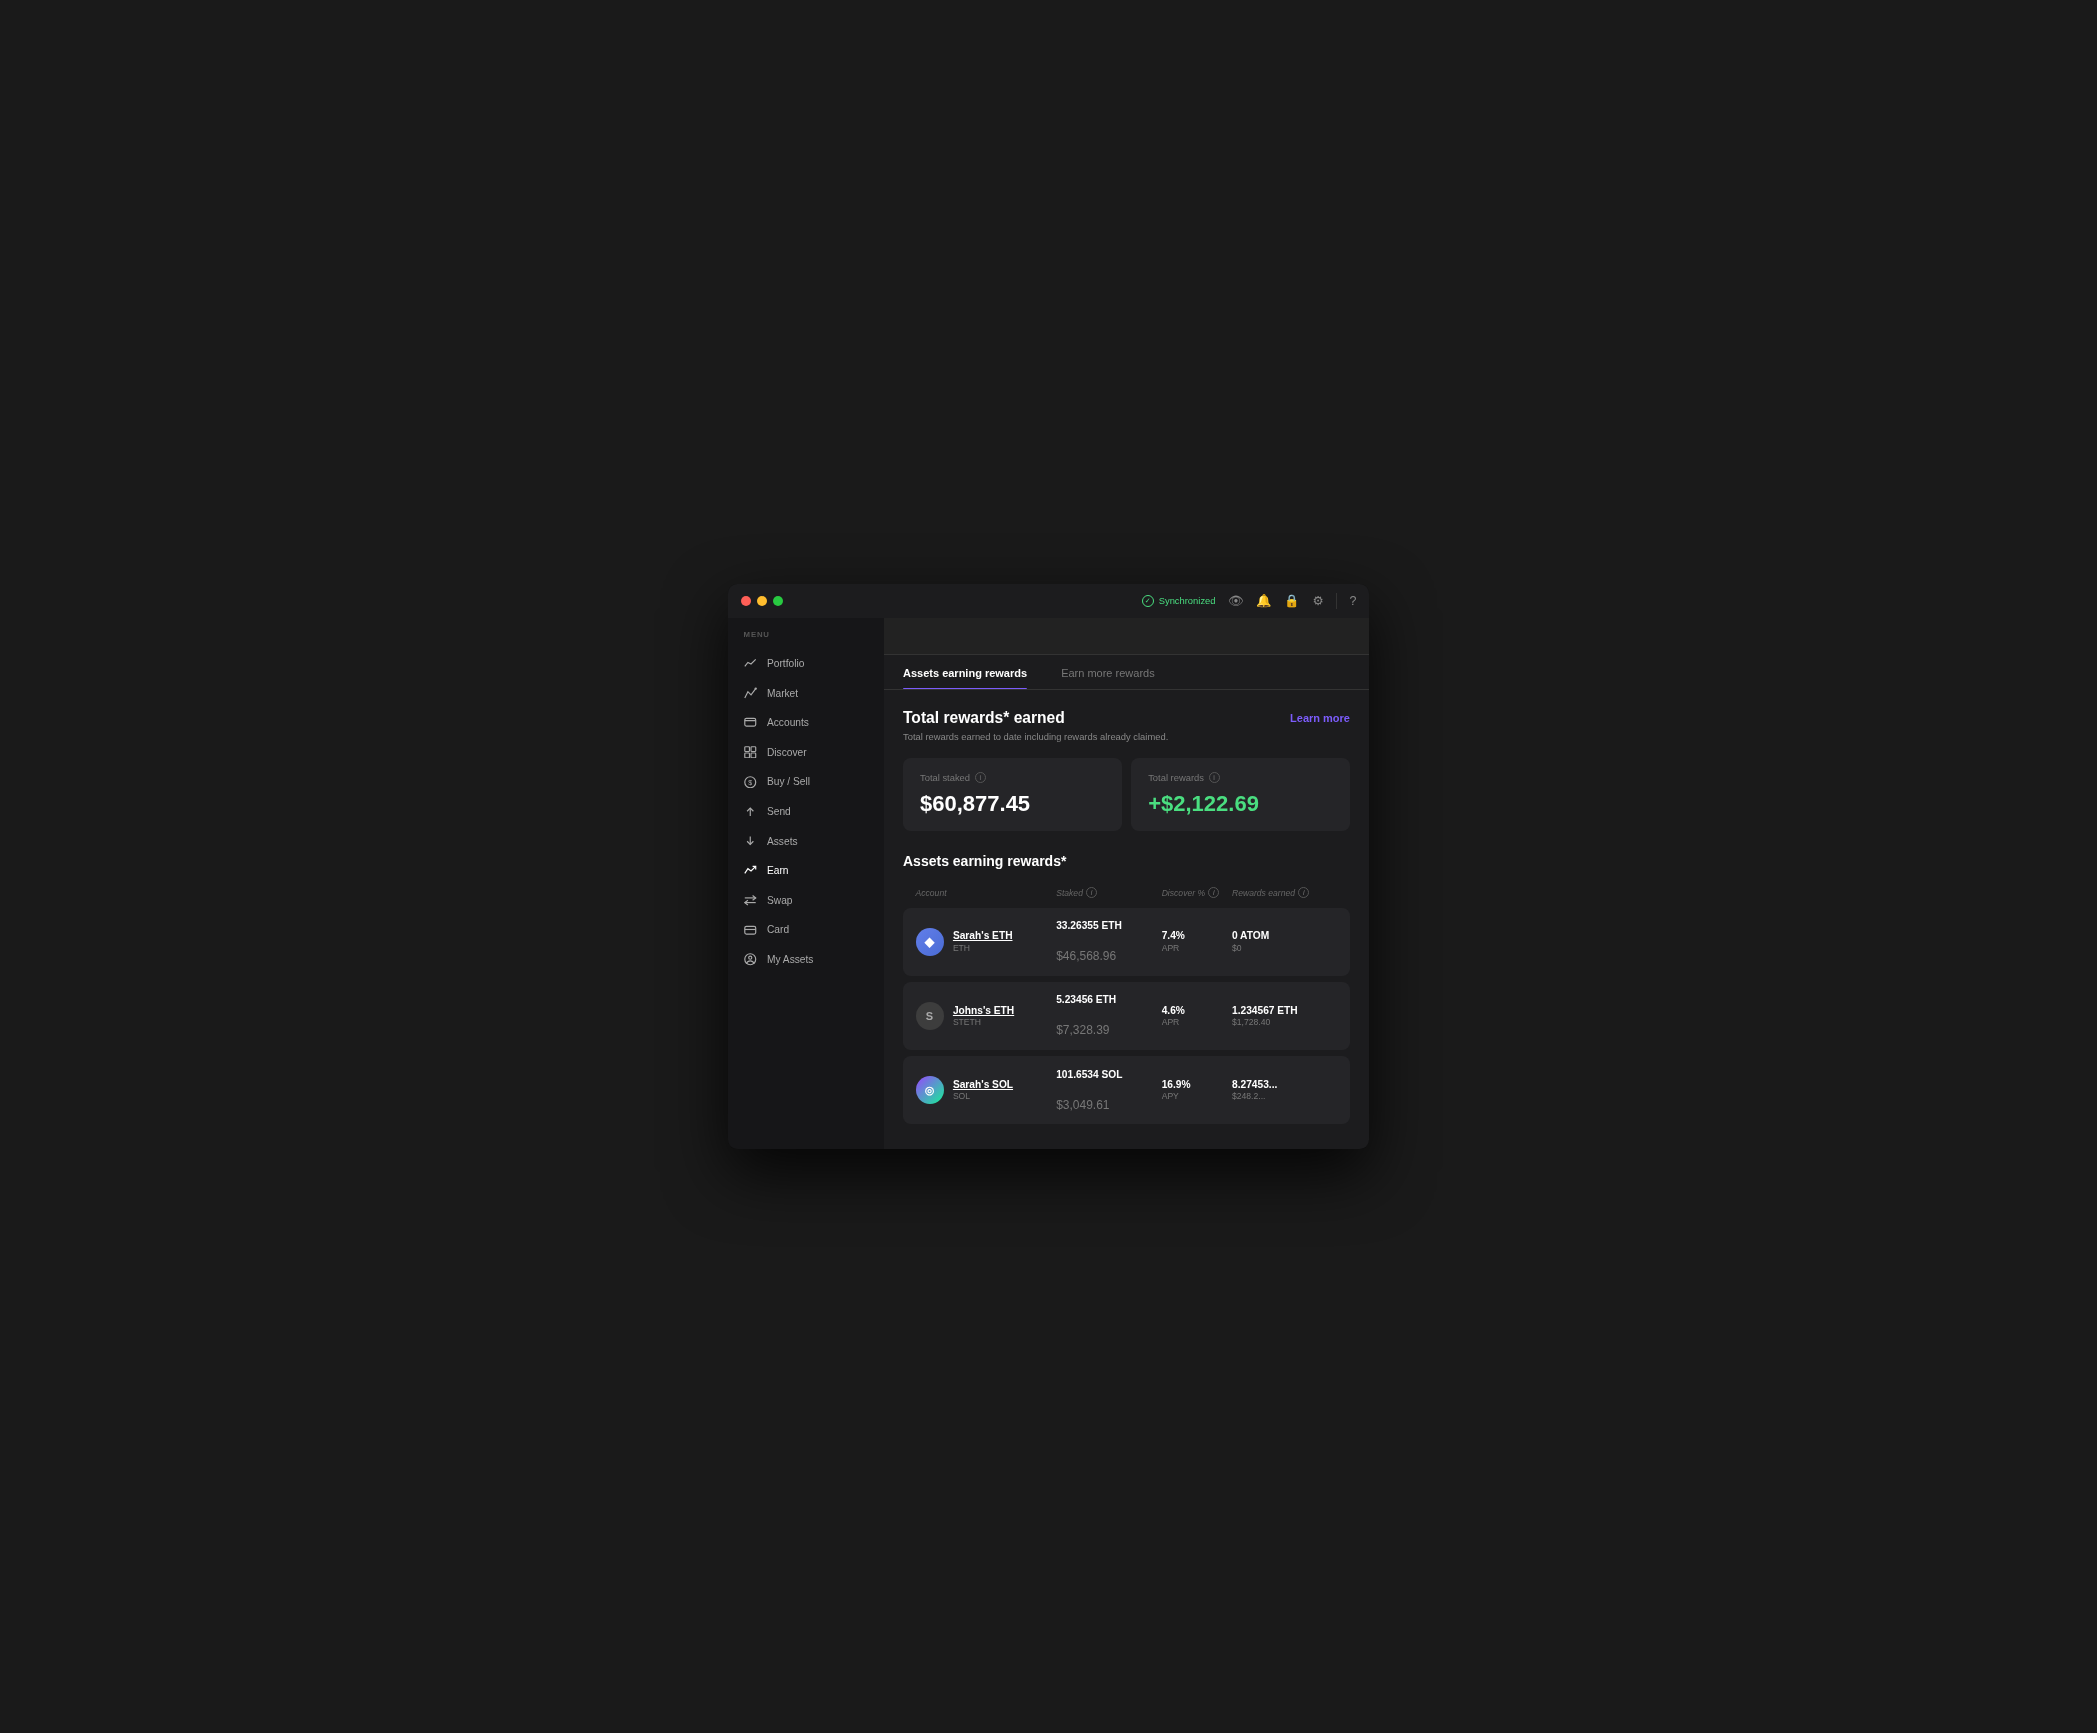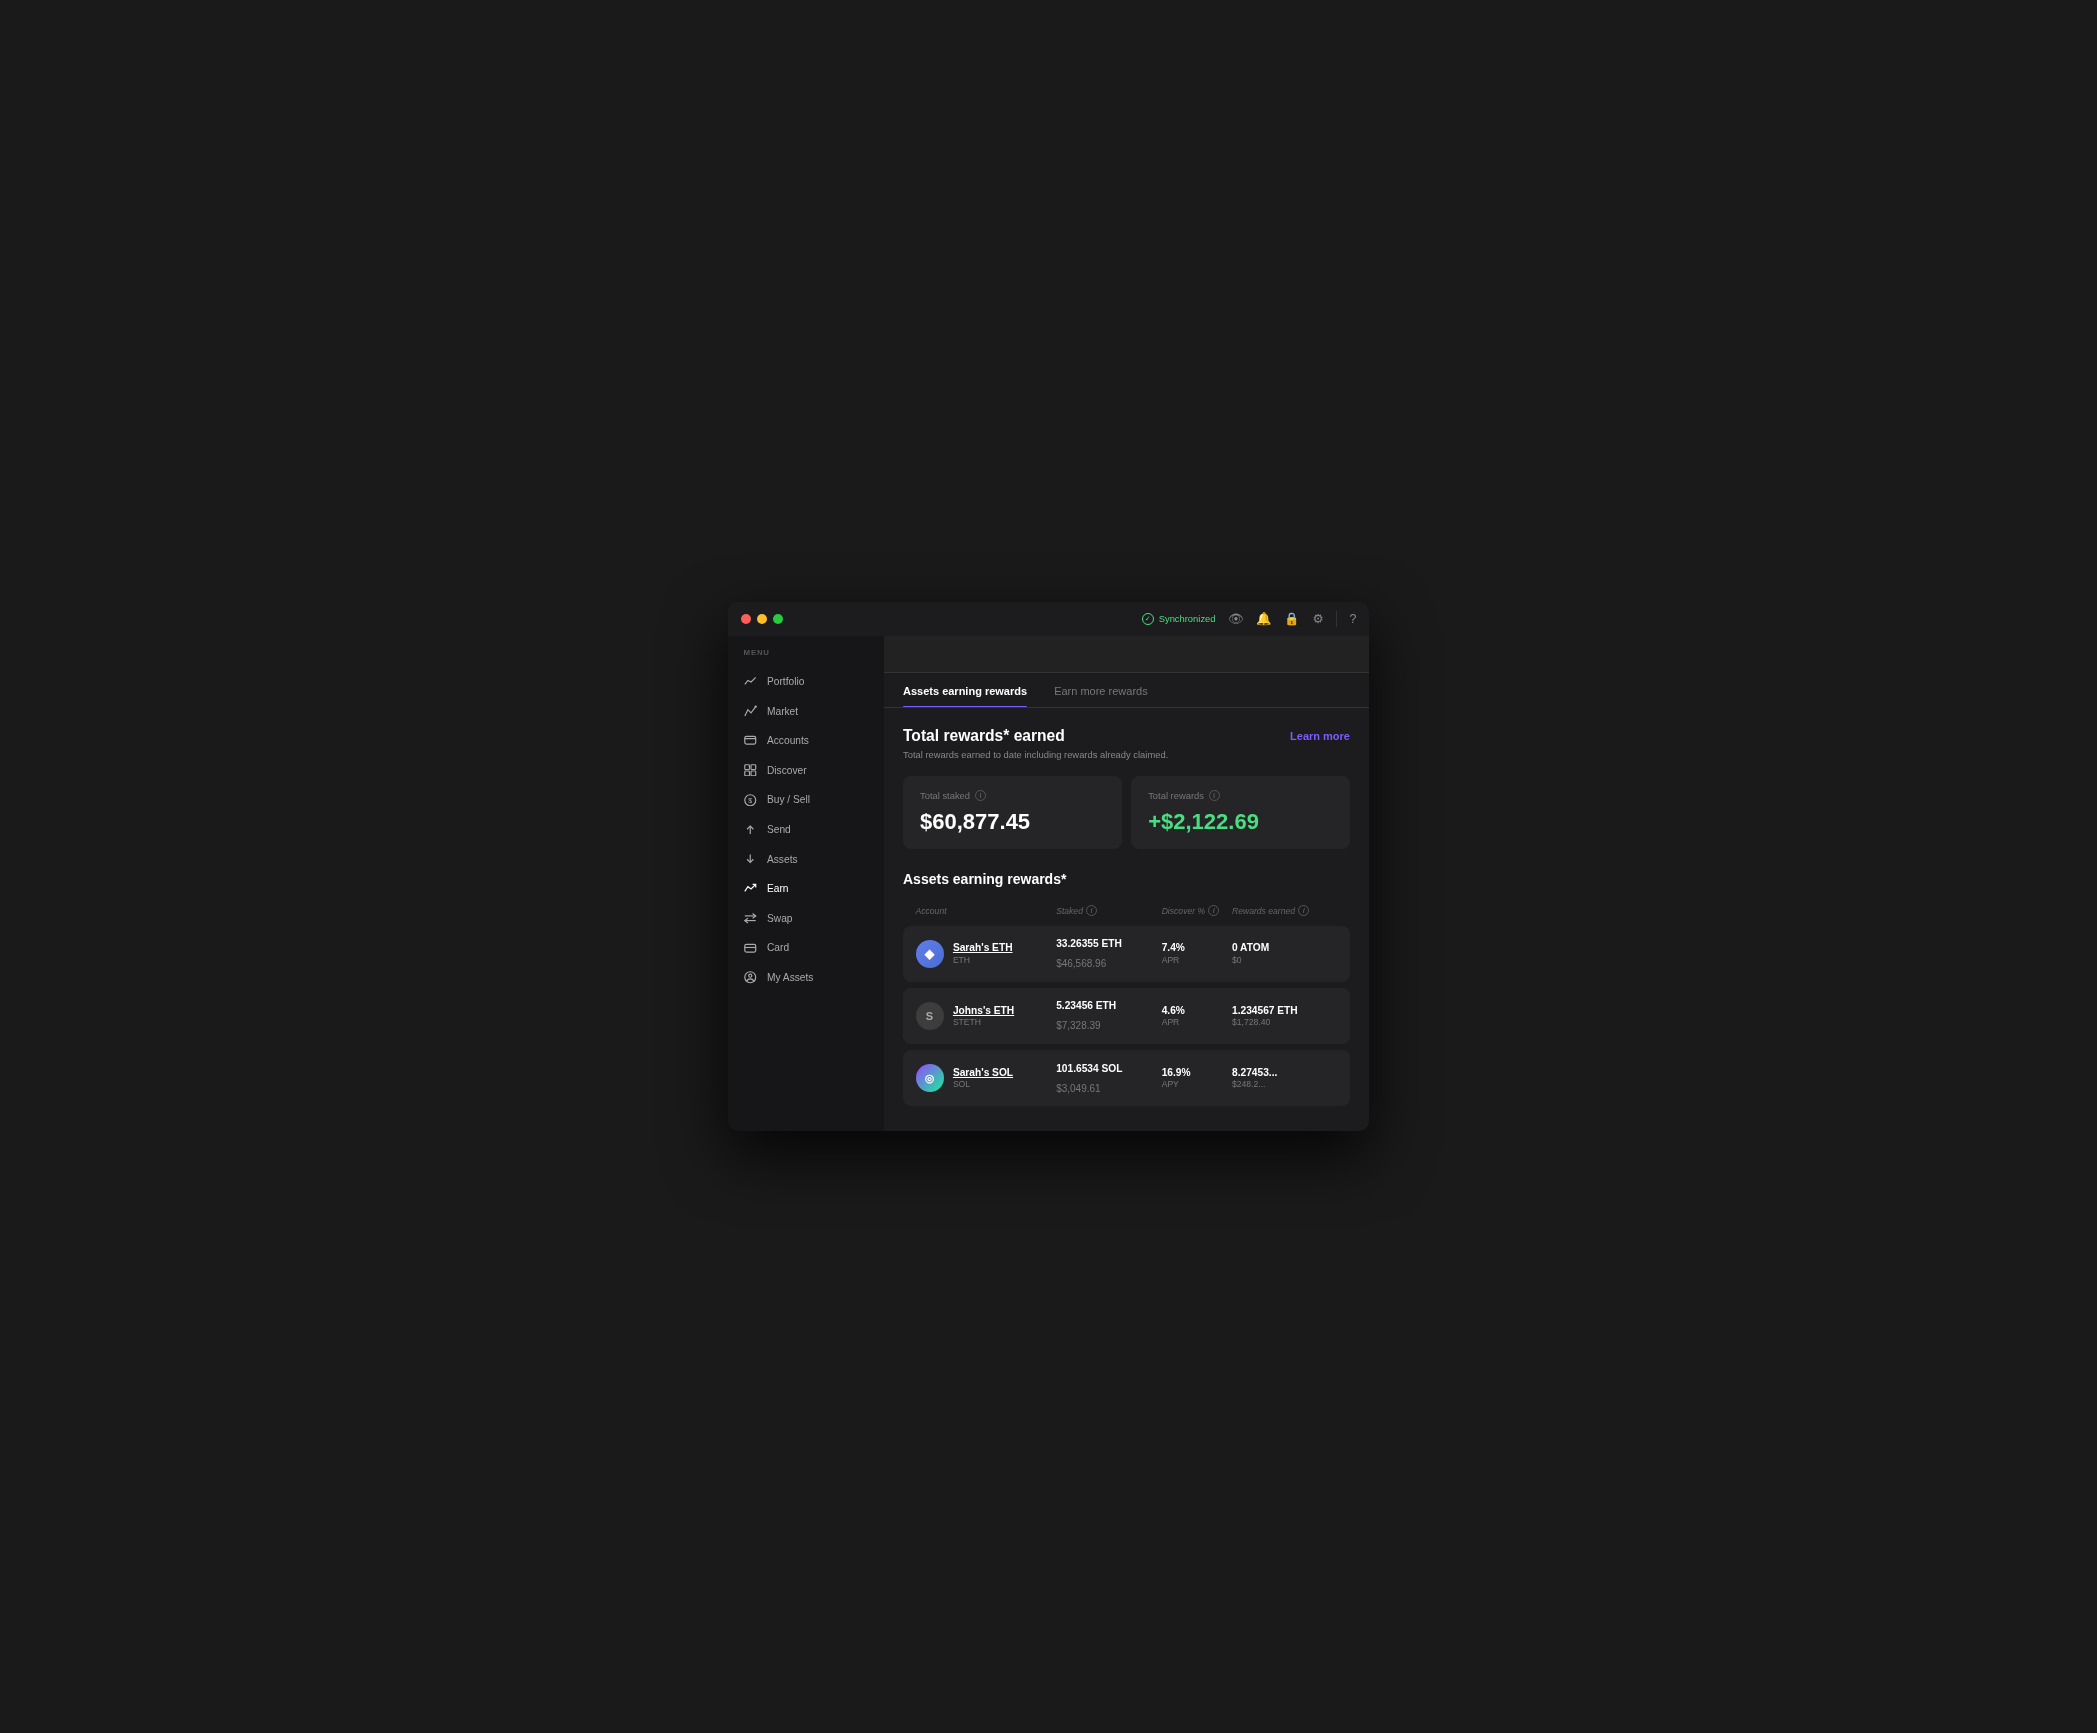--- a/index.html
+++ b/index.html
@@ -116,21 +116,21 @@
       overflow-y: auto;
     }
     .top-bar {
       background: #222;
       height: 37px;
       border-bottom: 0.8px solid #333;
     }
     .tabs {
       display: flex;
       padding: 0 19px;
-      gap: 27px;
+      gap: 34px;
       border-bottom: 0.8px solid #333;
     }
     .tab {
       padding: 12.5px 0 9.4px;
       font-size: 11px;
       color: #777;
       cursor: pointer;
       position: relative;
       white-space: nowrap;
     }
@@ -267,23 +267,23 @@
       font-size: 8.6px;
       color: #777;
       margin-top: 1.6px;
     }
     .asset-staked-main {
       font-size: 10.2px;
       font-weight: 600;
       color: #fff;
     }
     .asset-staked-sub {
-      font-size: 10px;
-      color: #777;
-      margin-top: 9px;
+      font-size: 12px;
+      color: #777;
+      margin-top: 18px;
     }
     .asset-apr-main {
       font-size: 10.2px;
       font-weight: 600;
       color: #fff;
     }
     .asset-apr-sub {
       font-size: 8.6px;
       color: #777;
       margin-top: 1.6px;

